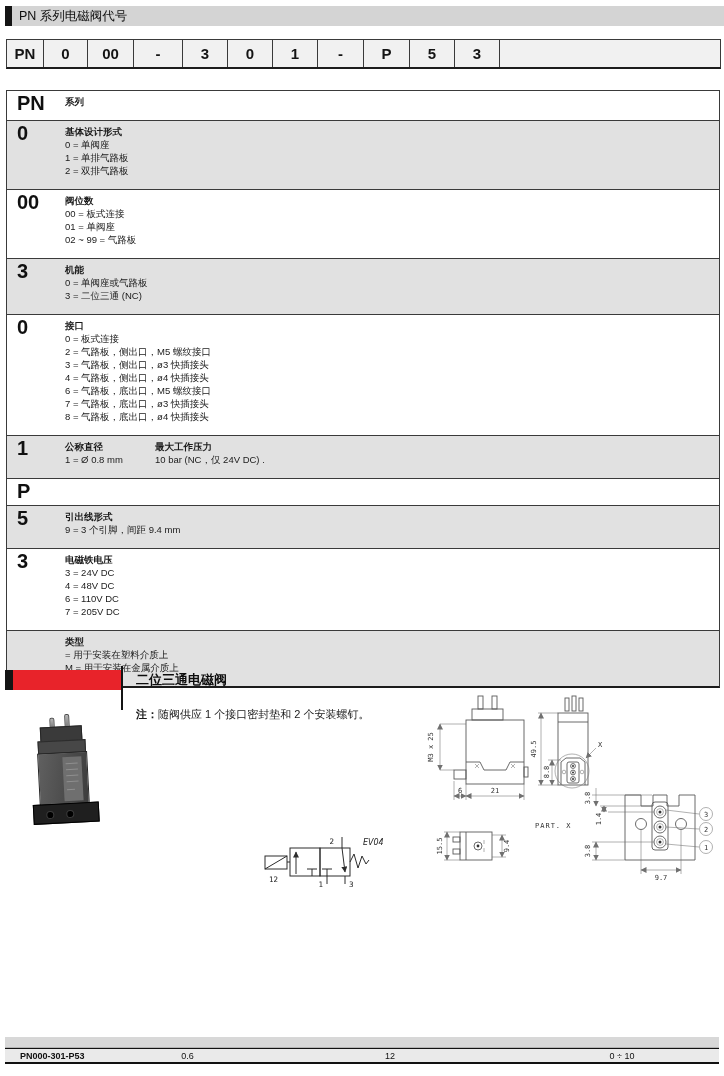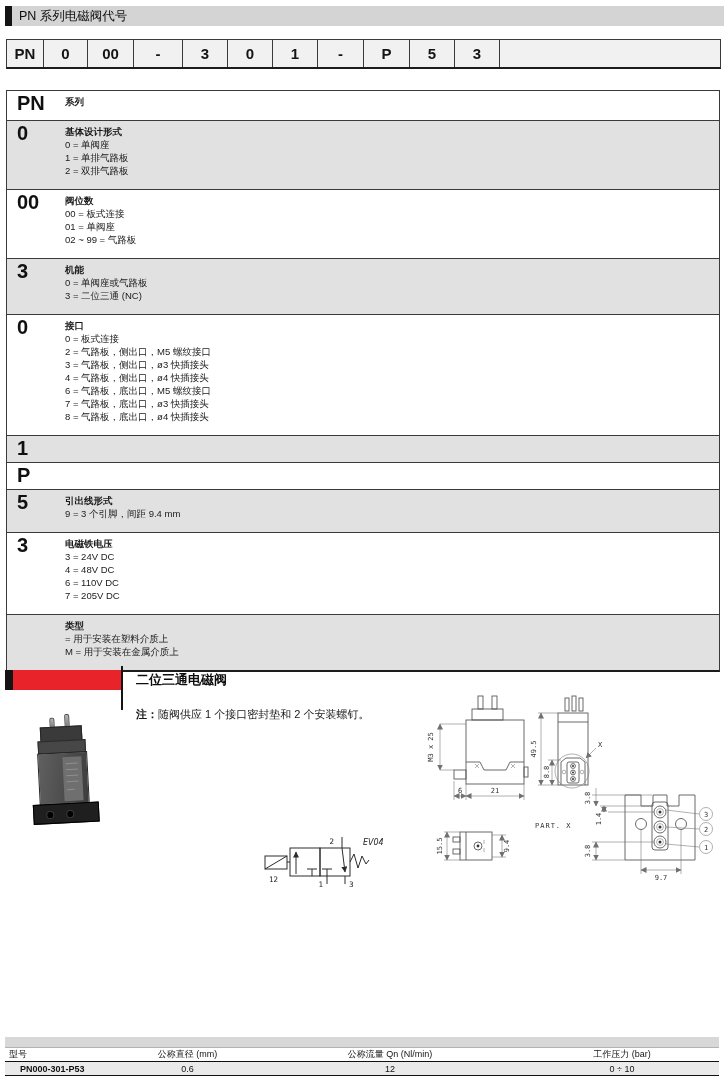--- a/index.html
+++ b/index.html
@@ -112,20 +112,21 @@
       <div class="ct-row shade">
         <div class="ct-code">3</div>
         <div class="ct-desc"><div class="ct-block"><div class="ct-title">机能</div><div class="ct-line">0 = 单阀座或气路板</div><div class="ct-line">3 = 二位三通 (NC)</div></div></div>
       </div>
       <div class="ct-row">
         <div class="ct-code">0</div>
         <div class="ct-desc"><div class="ct-block"><div class="ct-title">接口</div><div class="ct-line">0 = 板式连接</div><div class="ct-line">2 = 气路板，侧出口，M5 螺纹接口</div><div class="ct-line">3 = 气路板，侧出口，ø3 快插接头</div><div class="ct-line">4 = 气路板，侧出口，ø4 快插接头</div><div class="ct-line">6 = 气路板，底出口，M5 螺纹接口</div><div class="ct-line">7 = 气路板，底出口，ø3 快插接头</div><div class="ct-line">8 = 气路板，底出口，ø4 快插接头</div></div></div>
       </div>
       <div class="ct-row shade">
         <div class="ct-code">1</div>
+        <div class="ct-desc two-col"><div class="ct-block"><div class="ct-title">公称直径</div><div class="ct-line">1 = Ø 0.8 mm</div></div><div class="ct-block"><div class="ct-title">最大工作压力</div><div class="ct-line">10 bar (NC，仅 24V DC) .</div></div></div>
       </div>
       <div class="ct-row">
         <div class="ct-code">P</div>
       </div>
       <div class="ct-row shade">
         <div class="ct-code">5</div>
         <div class="ct-desc"><div class="ct-block"><div class="ct-title">引出线形式</div><div class="ct-line">9 = 3 个引脚，间距 9.4 mm</div></div></div>
       </div>
       <div class="ct-row">
         <div class="ct-code">3</div>
@@ -323,26 +324,20 @@
       <line class="thin" x1="221" y1="142" x2="221" y2="186"></line>
       <line class="thin" x1="261" y1="142" x2="261" y2="186"></line>
       <line class="dim" x1="221" y1="182" x2="261" y2="182" marker-start="url(#da)" marker-end="url(#da)"></line>
       <text class="dtx" x="241" y="192" text-anchor="middle">9.7</text>
       <text class="dtx" x="115" y="140" text-anchor="start" letter-spacing="1">PART. X</text>
     </g>
   </svg>
 
   <div class="spec">
     <div class="strip"></div>
-    <div class="row head">
-        <div class="c1">型号</div>
-        <div class="c2">公称直径 (mm)</div>
-        <div class="c3">公称流量 Qn (Nl/min)</div>
-        <div class="c4">工作压力 (bar)</div>
-      </div>
     <div class="row data">
         <div class="c1">PN000-301-P53</div>
         <div class="c2">0.6</div>
         <div class="c3">12</div>
         <div class="c4">0 ÷ 10</div>
       </div>
   </div>
 
 </div>
 

